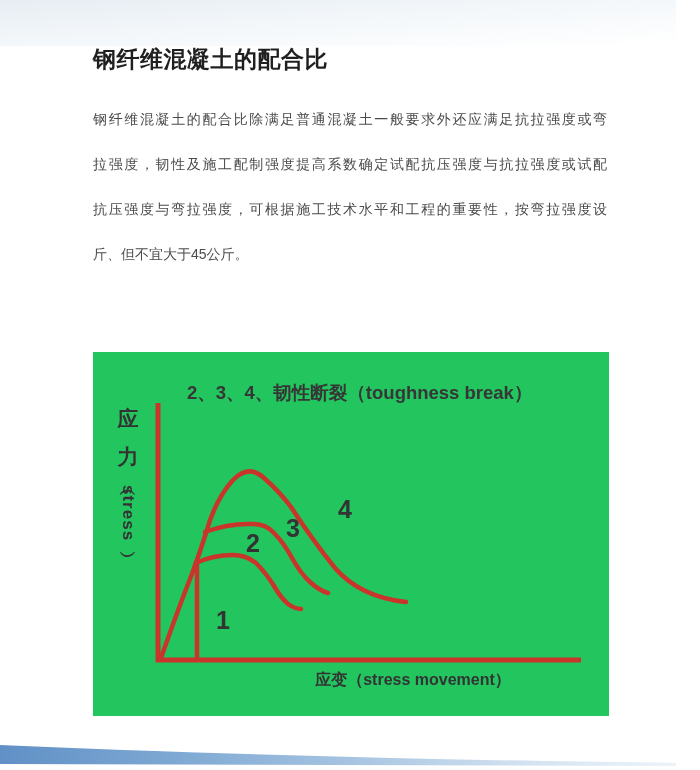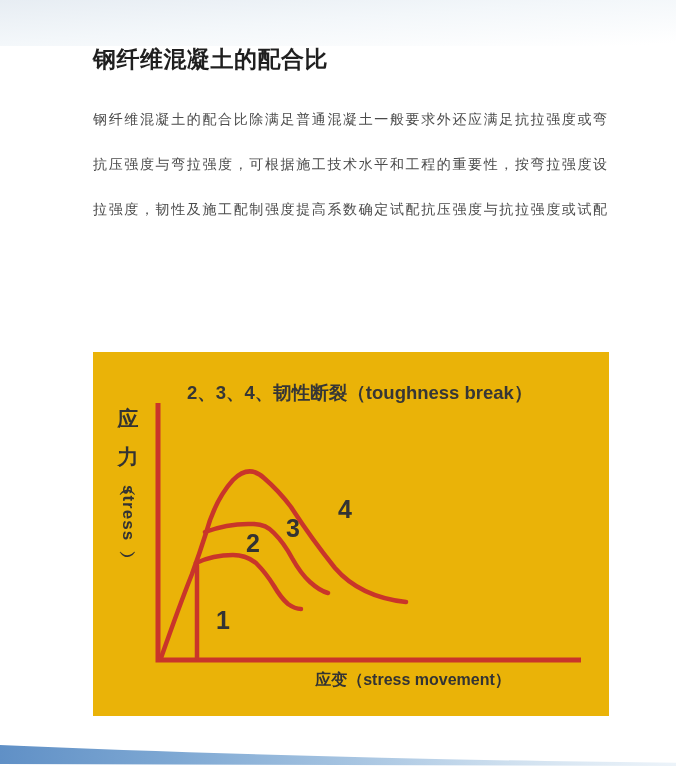--- a/index.html
+++ b/index.html
@@ -16,21 +16,21 @@
     font-size:23px;font-weight:bold;color:#1f1f1f;letter-spacing:0.5px;
   }
   .article{
     position:absolute;left:93px;top:97px;width:514px;color:#4b4b4b;
     font-size:14px;
   }
   .article p{margin:0;height:45px;line-height:45px;white-space:nowrap;}
   .article p.just{white-space:normal;text-align:justify;text-align-last:justify;}
   .panel{
     position:absolute;left:93px;top:352px;width:516px;height:364px;
-    background:#eab308;
+    background:#22c55e;
   }
   .plot{position:absolute;left:0;top:0;width:516px;height:364px;}
   .legend{
     position:absolute;left:94px;top:29px;
     font-size:18.5px;font-weight:bold;color:#363636;line-height:24.5px;white-space:nowrap;
   }
   .ylabel{
     position:absolute;left:16px;top:56px;width:38px;
     display:flex;flex-direction:column;align-items:center;color:#333333;
   }
@@ -59,22 +59,23 @@
 <body>
 
 <div class="page">
 
   <div class="top-fade"></div>
 
   <h1 class="title">钢纤维混凝土的配合比</h1>
 
   <div class="article">
     <p class="just">钢纤维混凝土的配合比除满足普通混凝土一般要求外还应满足抗拉强度或弯</p>
+    <p class="just">拉强度，韧性及施工配制强度提高系数确定试配抗压强度与抗拉强度或试配</p>
     <p class="just">抗压强度与弯拉强度，可根据施工技术水平和工程的重要性，按弯拉强度设</p>
-    <p class="just">拉强度，韧性及施工配制强度提高系数确定试配抗压强度与抗拉强度或试配</p>
+    <p>斤、但不宜大于45公斤。</p>
   </div>
 
   <div class="panel">
 
     <svg class="plot" viewBox="0 0 516 364" aria-hidden="true">
       <path class="axis" d="M65,51 L65,308 L488,308"></path>
       <path class="curve" d="M104,213 L104,306"></path>
       <path class="curve" d="M103,211 Q120,203 140,203 Q153,203 163,211 Q173,221 181,234 Q188,246 195,252 Q202,257 208,257"></path>
       <path class="curve" d="M112,180 Q136,171 160,172 Q173,172 181,181 Q191,191 199,206 Q208,222 217,230 Q227,239 235,241"></path>
       <path class="curve" d="M68,306 Q87,252 99,222 Q106,203 113,181 Q122,148 140,128 Q156,112 171,126 Q186,139 198,155 Q218,186 242,216 Q267,245 313,250"></path>

